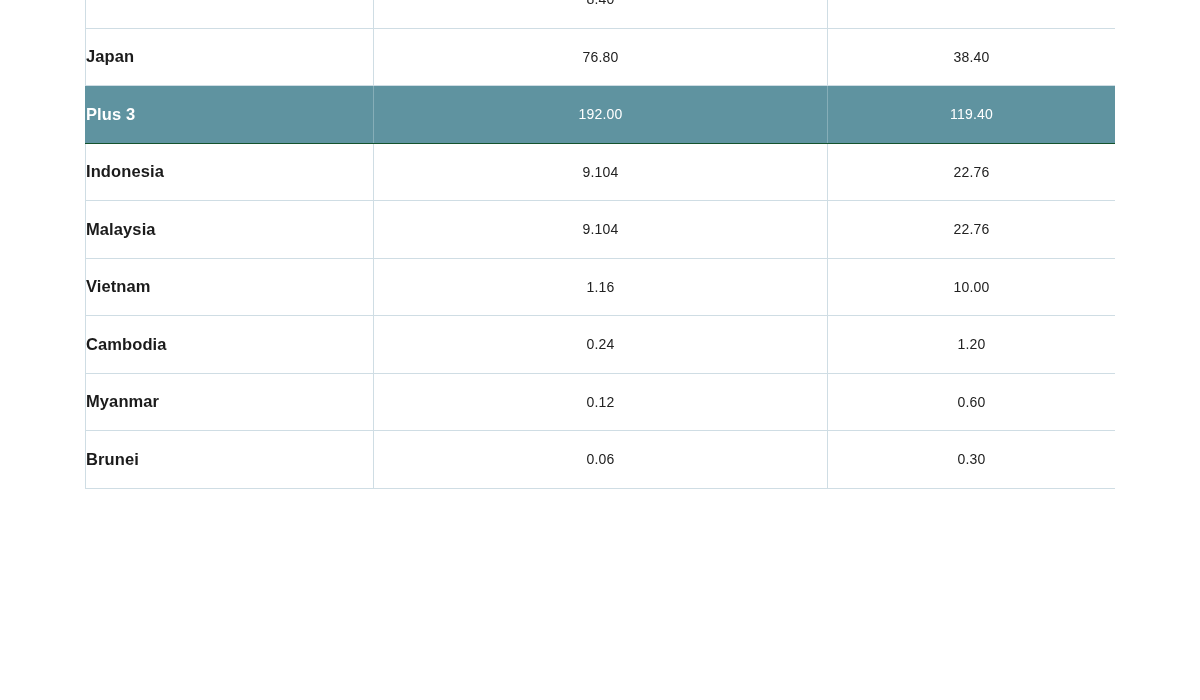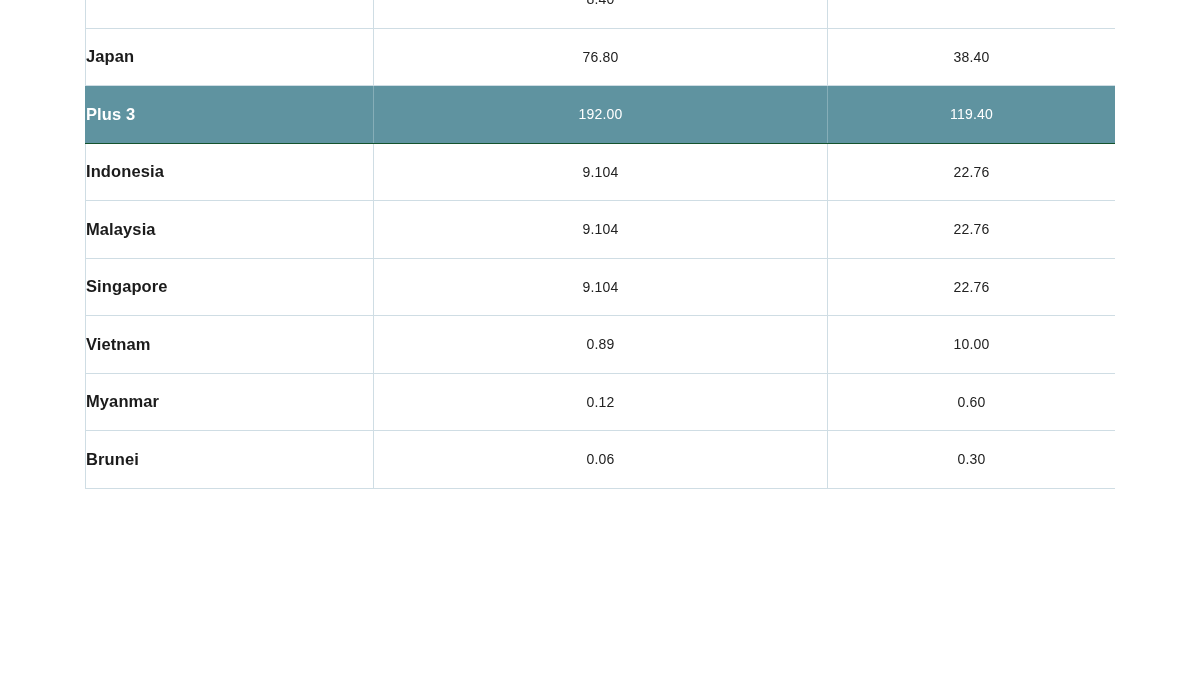--- a/index.html
+++ b/index.html
@@ -141,28 +141,28 @@
             <td class="cell-name">Indonesia</td>
             <td class="cell-num">9.104</td>
             <td class="cell-num">22.76</td>
           </tr>
           <tr>
             <td class="cell-name">Malaysia</td>
             <td class="cell-num">9.104</td>
             <td class="cell-num">22.76</td>
           </tr>
           <tr>
-            <td class="cell-name">Singapore</td>
-            <td class="cell-num">9.104</td>
-            <td class="cell-num">22.76</td>
+            <td class="cell-name">Vietnam</td>
+            <td class="cell-num">1.16</td>
+            <td class="cell-num">10.00</td>
           </tr>
           <tr>
-            <td class="cell-name">Vietnam</td>
-            <td class="cell-num">0.89</td>
-            <td class="cell-num">10.00</td>
+            <td class="cell-name">Cambodia</td>
+            <td class="cell-num">0.24</td>
+            <td class="cell-num">1.20</td>
           </tr>
           <tr>
             <td class="cell-name">Myanmar</td>
             <td class="cell-num">0.12</td>
             <td class="cell-num">0.60</td>
           </tr>
           <tr>
             <td class="cell-name">Brunei</td>
             <td class="cell-num">0.06</td>
             <td class="cell-num">0.30</td>

